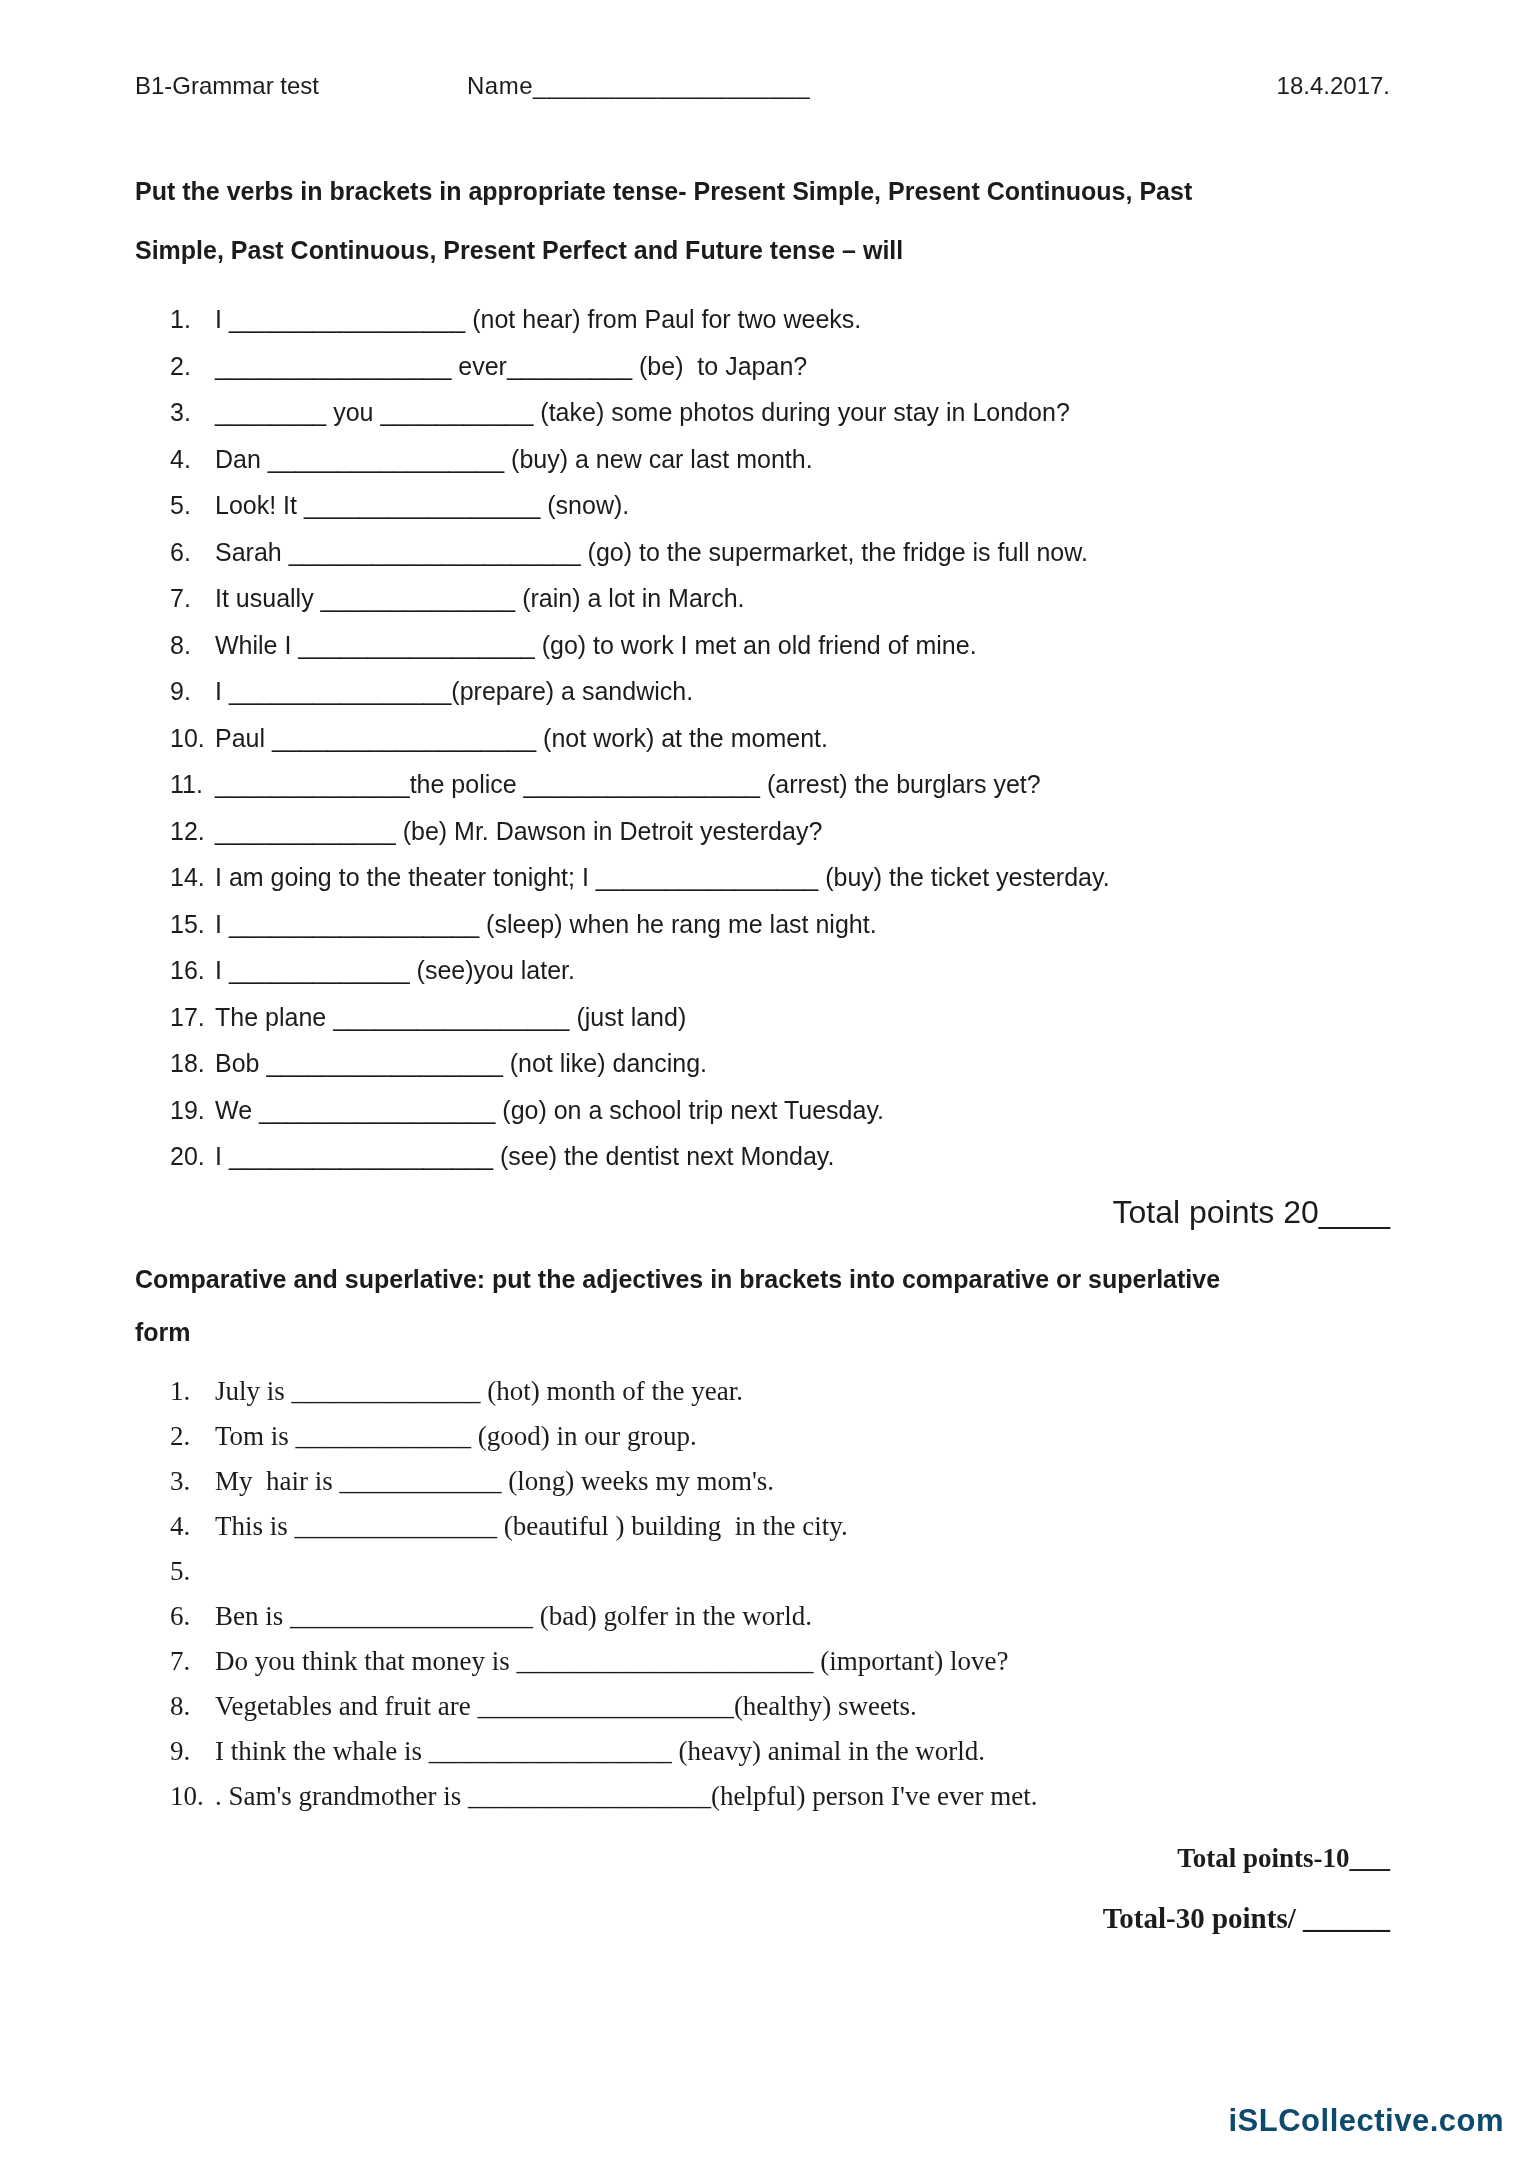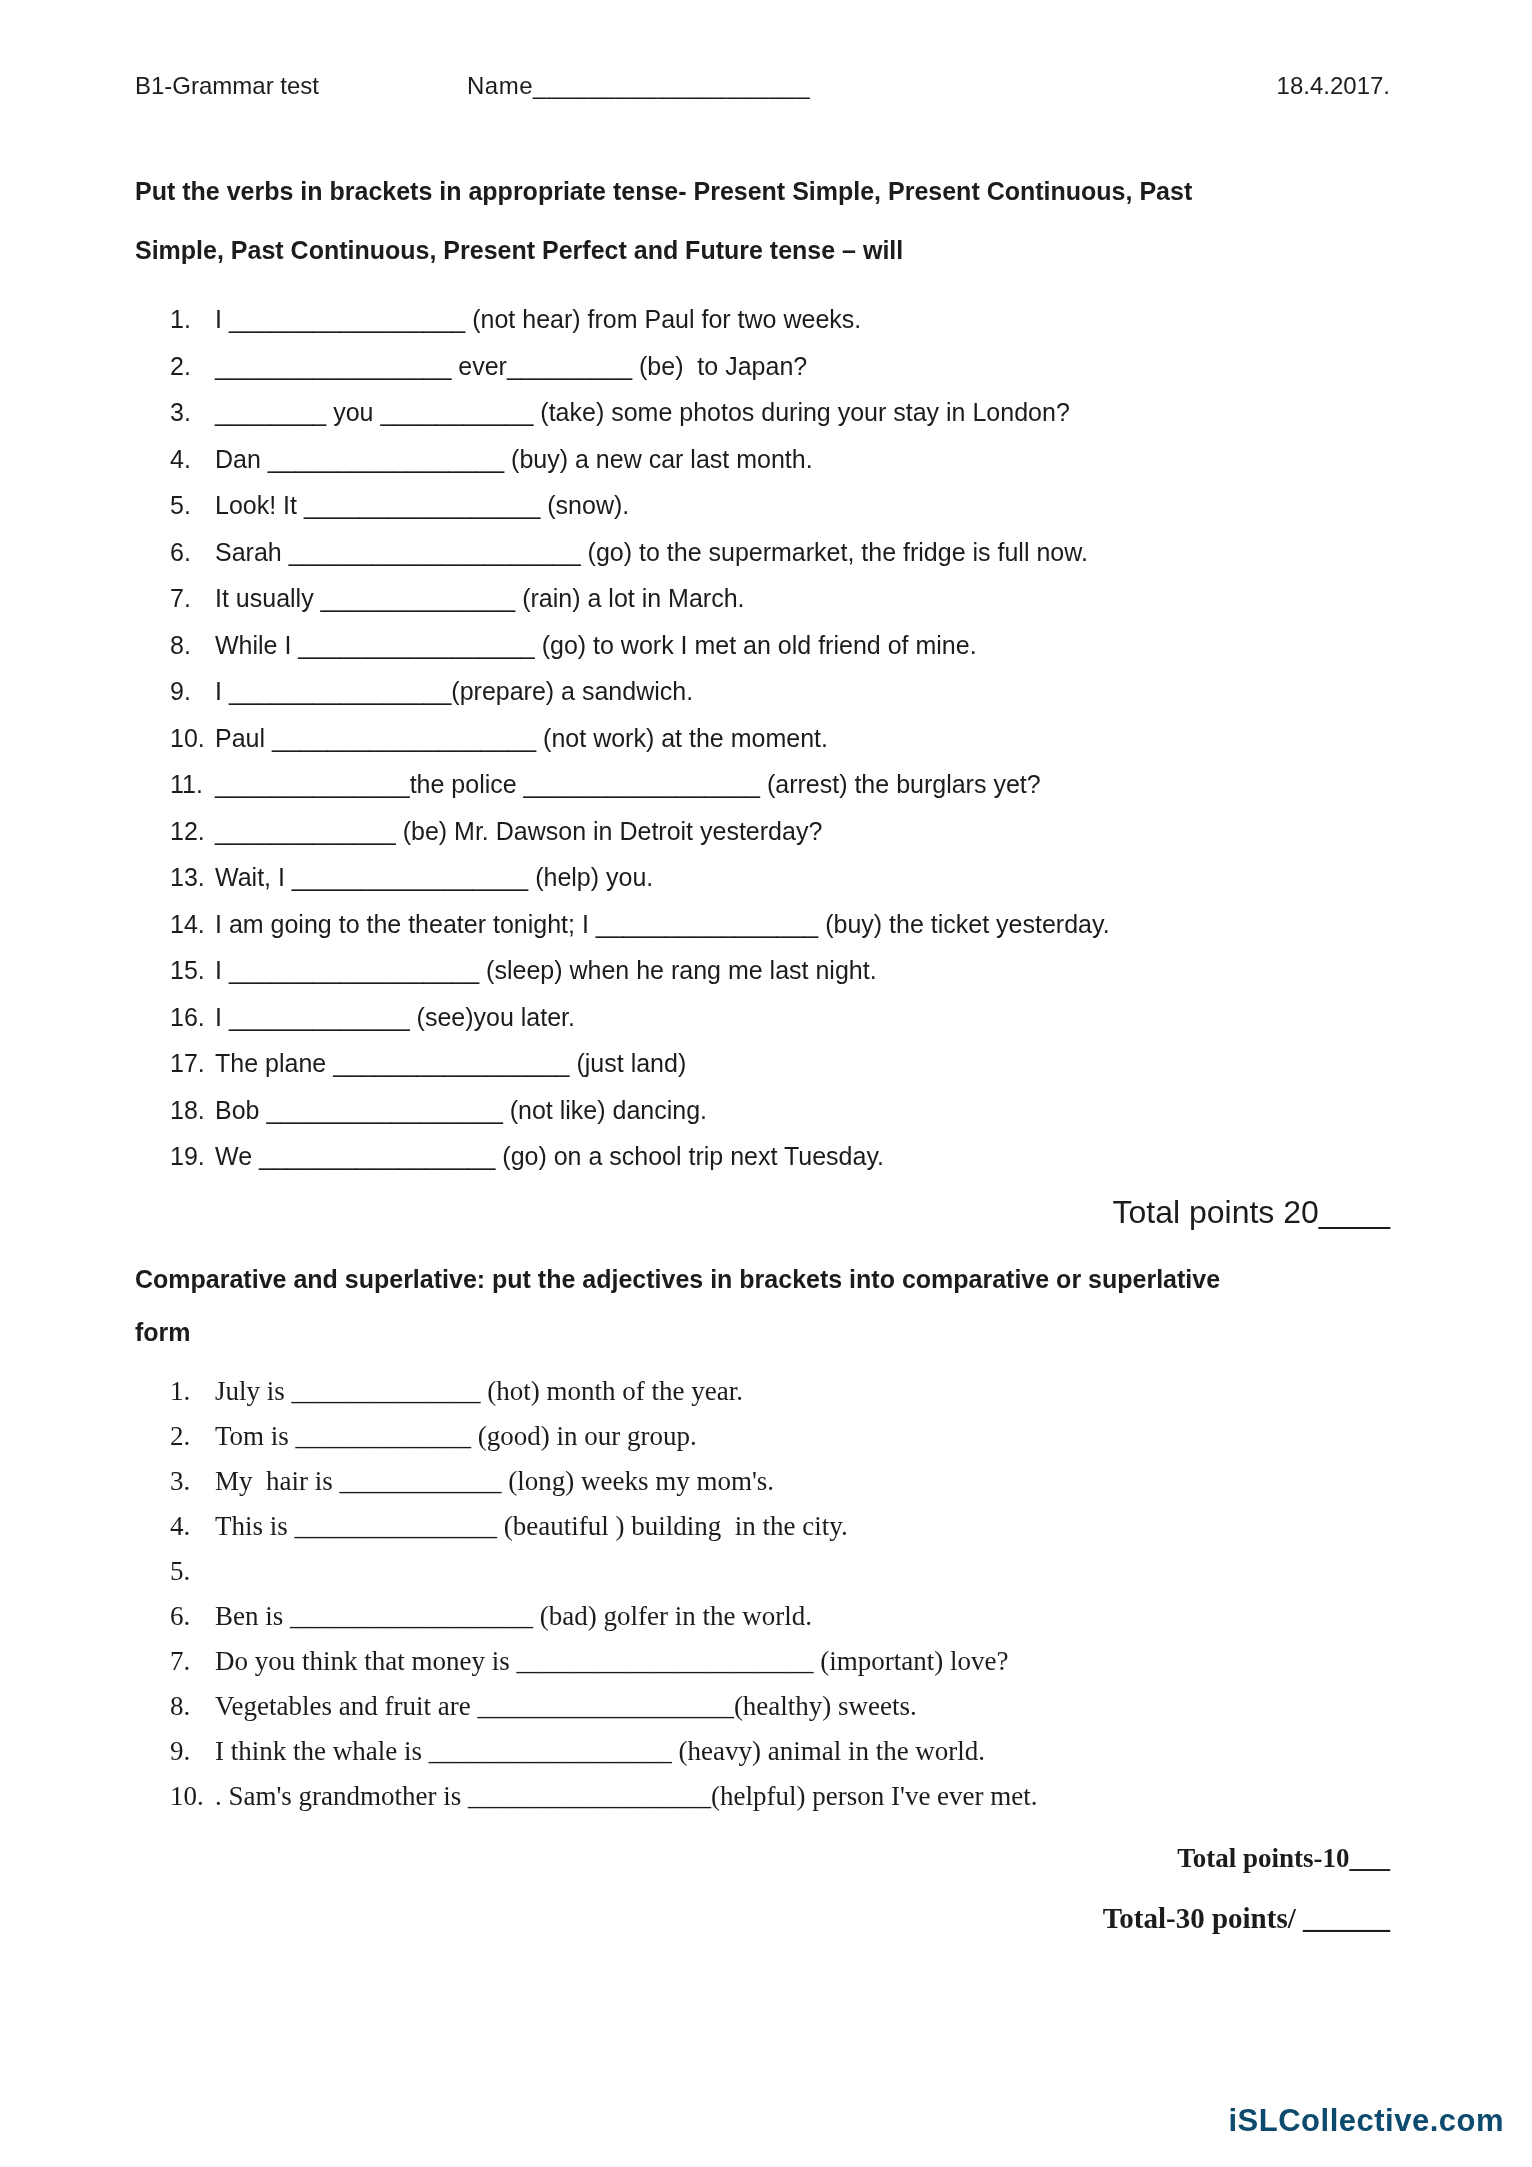--- a/index.html
+++ b/index.html
@@ -122,24 +122,20 @@
       <li>
         <span class="item-num">11.</span>
         <span class="item-txt">______________the police _________________ (arrest) the burglars yet?</span>
       </li>
 
       <li>
         <span class="item-num">12.</span>
         <span class="item-txt">_____________ (be) Mr. Dawson in Detroit yesterday?</span>
       </li>
 
-      <li>
-        <span class="item-num">13.</span>
-        <span class="item-txt">Wait, I _________________ (help) you.</span>
-      </li>
 
       <li>
         <span class="item-num">14.</span>
         <span class="item-txt">I am going to the theater tonight; I ________________ (buy) the ticket yesterday.</span>
       </li>
 
       <li>
         <span class="item-num">15.</span>
         <span class="item-txt">I __________________ (sleep) when he rang me last night.</span>
       </li>
@@ -157,20 +153,24 @@
       <li>
         <span class="item-num">18.</span>
         <span class="item-txt">Bob _________________ (not like) dancing.</span>
       </li>
 
       <li>
         <span class="item-num">19.</span>
         <span class="item-txt">We _________________ (go) on a school trip next Tuesday.</span>
       </li>
 
+      <li>
+        <span class="item-num">20.</span>
+        <span class="item-txt">I ___________________ (see) the dentist next Monday.</span>
+      </li>
     </ol>
 
   <div class="total-line total1">Total points 20____</div>
 
   <div class="section2-title">Comparative and superlative: put the adjectives in brackets into comparative or superlative
 form</div>
 
   <ol class="worksheet-list list2">
 
       <li>

